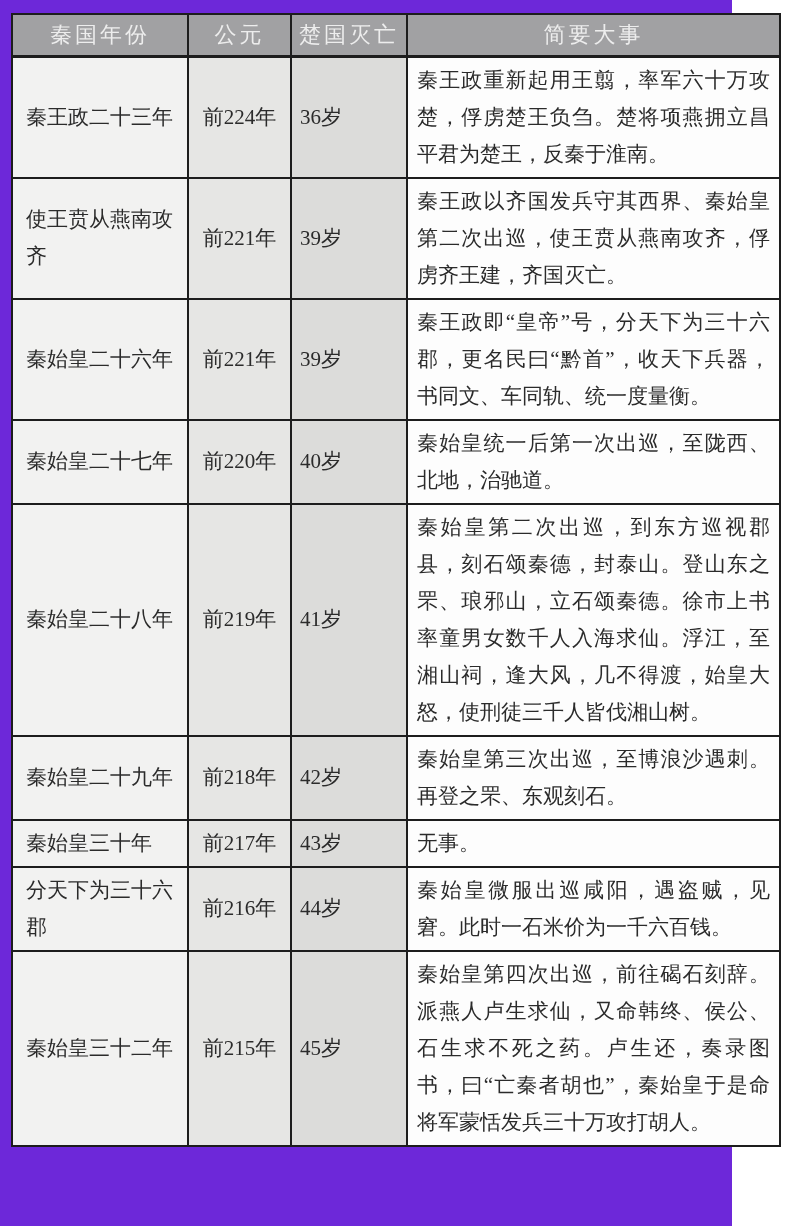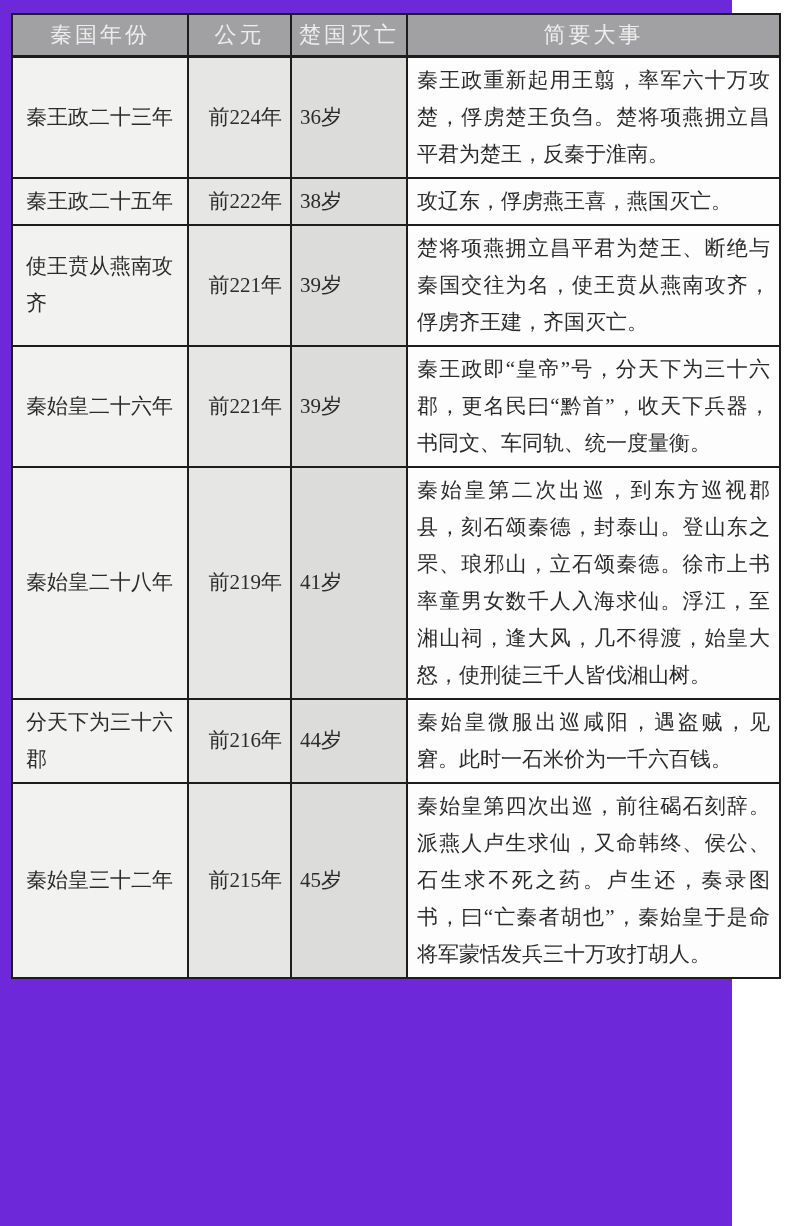--- a/index.html
+++ b/index.html
@@ -43,21 +43,21 @@
     padding: 3px 8px;
   }
   td.cell-year {
     background: #f2f2f1;
     text-align: left;
     padding-left: 13px;
     width: 176px;
   }
   td.cell-ce {
     background: #e6e6e4;
-    text-align: right;
+    text-align: center;
     width: 103px;
   }
   td.cell-age {
     background: #dcdcda;
     text-align: left;
     width: 116px;
   }
   td.cell-events {
     background: #fdfdfd;
     text-align: justify;
@@ -85,42 +85,54 @@
       </tr>
     </thead>
     <tbody>
         <tr>
           <td class="cell-year">秦王政二十三年</td>
           <td class="cell-ce">前224年</td>
           <td class="cell-age">36岁</td>
           <td class="cell-events">秦王政重新起用王翦，率军六十万攻楚，俘虏楚王负刍。楚将项燕拥立昌平君为楚王，反秦于淮南。</td>
         </tr>
         <tr>
-          <td class="cell-year">秦王政二十五年</td>
-          <td class="cell-ce">前222年</td>
-          <td class="cell-age">38岁</td>
-          <td class="cell-events">攻辽东，俘虏燕王喜，燕国灭亡。</td>
-        </tr>
-        <tr>
           <td class="cell-year">使王贲从燕南攻齐</td>
           <td class="cell-ce">前221年</td>
           <td class="cell-age">39岁</td>
-          <td class="cell-events">楚将项燕拥立昌平君为楚王、断绝与秦国交往为名，使王贲从燕南攻齐，俘虏齐王建，齐国灭亡。</td>
+          <td class="cell-events">秦王政以齐国发兵守其西界、秦始皇第二次出巡，使王贲从燕南攻齐，俘虏齐王建，齐国灭亡。</td>
         </tr>
         <tr>
           <td class="cell-year">秦始皇二十六年</td>
           <td class="cell-ce">前221年</td>
           <td class="cell-age">39岁</td>
           <td class="cell-events">秦王政即“皇帝”号，分天下为三十六郡，更名民曰“黔首”，收天下兵器，书同文、车同轨、统一度量衡。</td>
         </tr>
         <tr>
+          <td class="cell-year">秦始皇二十七年</td>
+          <td class="cell-ce">前220年</td>
+          <td class="cell-age">40岁</td>
+          <td class="cell-events">秦始皇统一后第一次出巡，至陇西、北地，治驰道。</td>
+        </tr>
+        <tr>
           <td class="cell-year">秦始皇二十八年</td>
           <td class="cell-ce">前219年</td>
           <td class="cell-age">41岁</td>
           <td class="cell-events">秦始皇第二次出巡，到东方巡视郡县，刻石颂秦德，封泰山。登山东之罘、琅邪山，立石颂秦德。徐市上书率童男女数千人入海求仙。浮江，至湘山祠，逢大风，几不得渡，始皇大怒，使刑徒三千人皆伐湘山树。</td>
+        </tr>
+        <tr>
+          <td class="cell-year">秦始皇二十九年</td>
+          <td class="cell-ce">前218年</td>
+          <td class="cell-age">42岁</td>
+          <td class="cell-events">秦始皇第三次出巡，至博浪沙遇刺。再登之罘、东观刻石。</td>
+        </tr>
+        <tr>
+          <td class="cell-year">秦始皇三十年</td>
+          <td class="cell-ce">前217年</td>
+          <td class="cell-age">43岁</td>
+          <td class="cell-events">无事。</td>
         </tr>
         <tr>
           <td class="cell-year">分天下为三十六郡</td>
           <td class="cell-ce">前216年</td>
           <td class="cell-age">44岁</td>
           <td class="cell-events">秦始皇微服出巡咸阳，遇盗贼，见窘。此时一石米价为一千六百钱。</td>
         </tr>
         <tr>
           <td class="cell-year">秦始皇三十二年</td>
           <td class="cell-ce">前215年</td>

